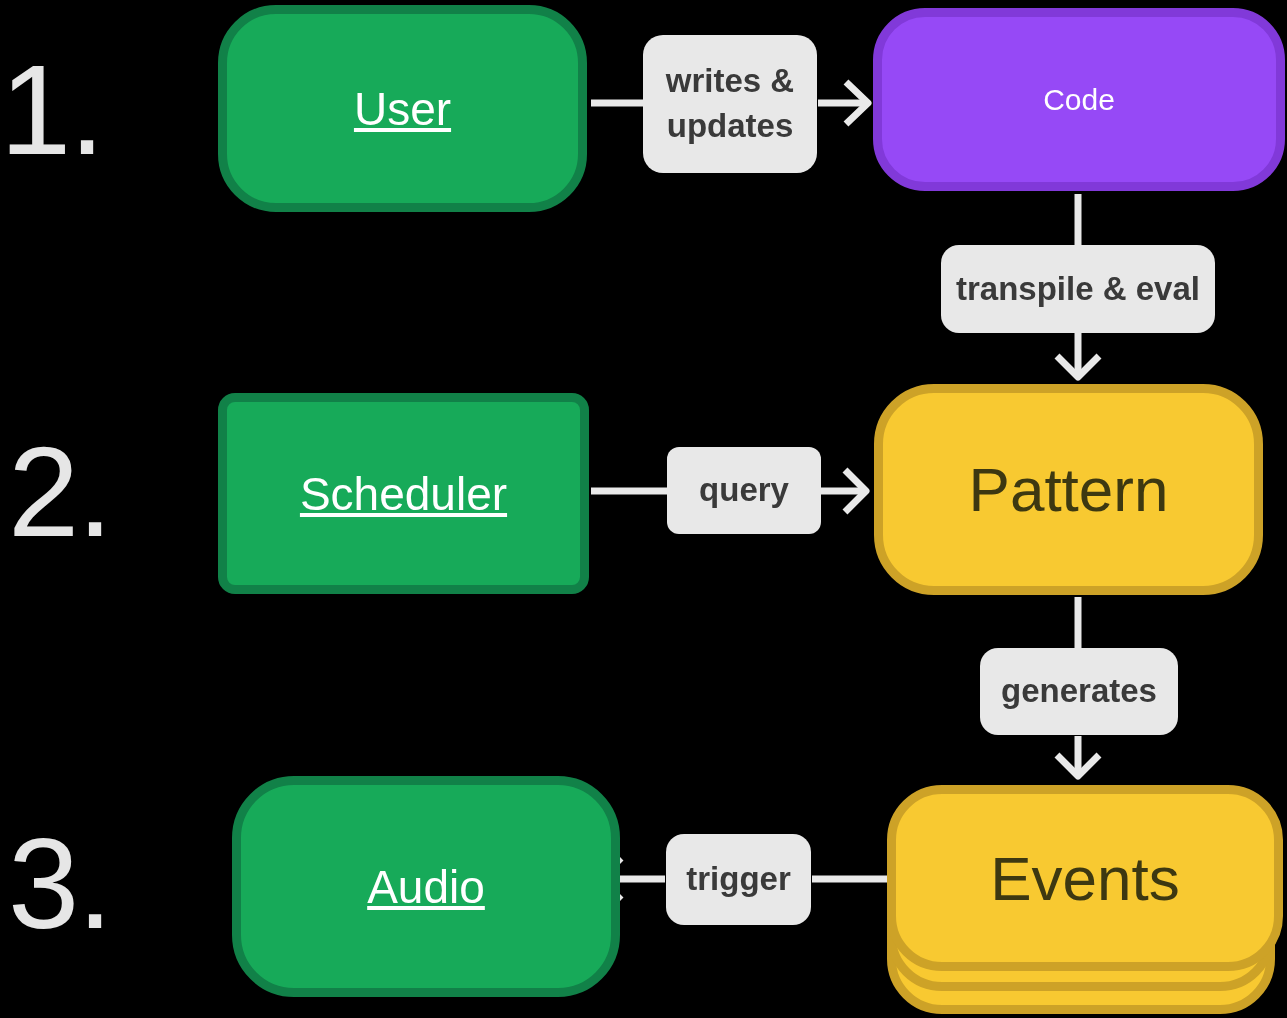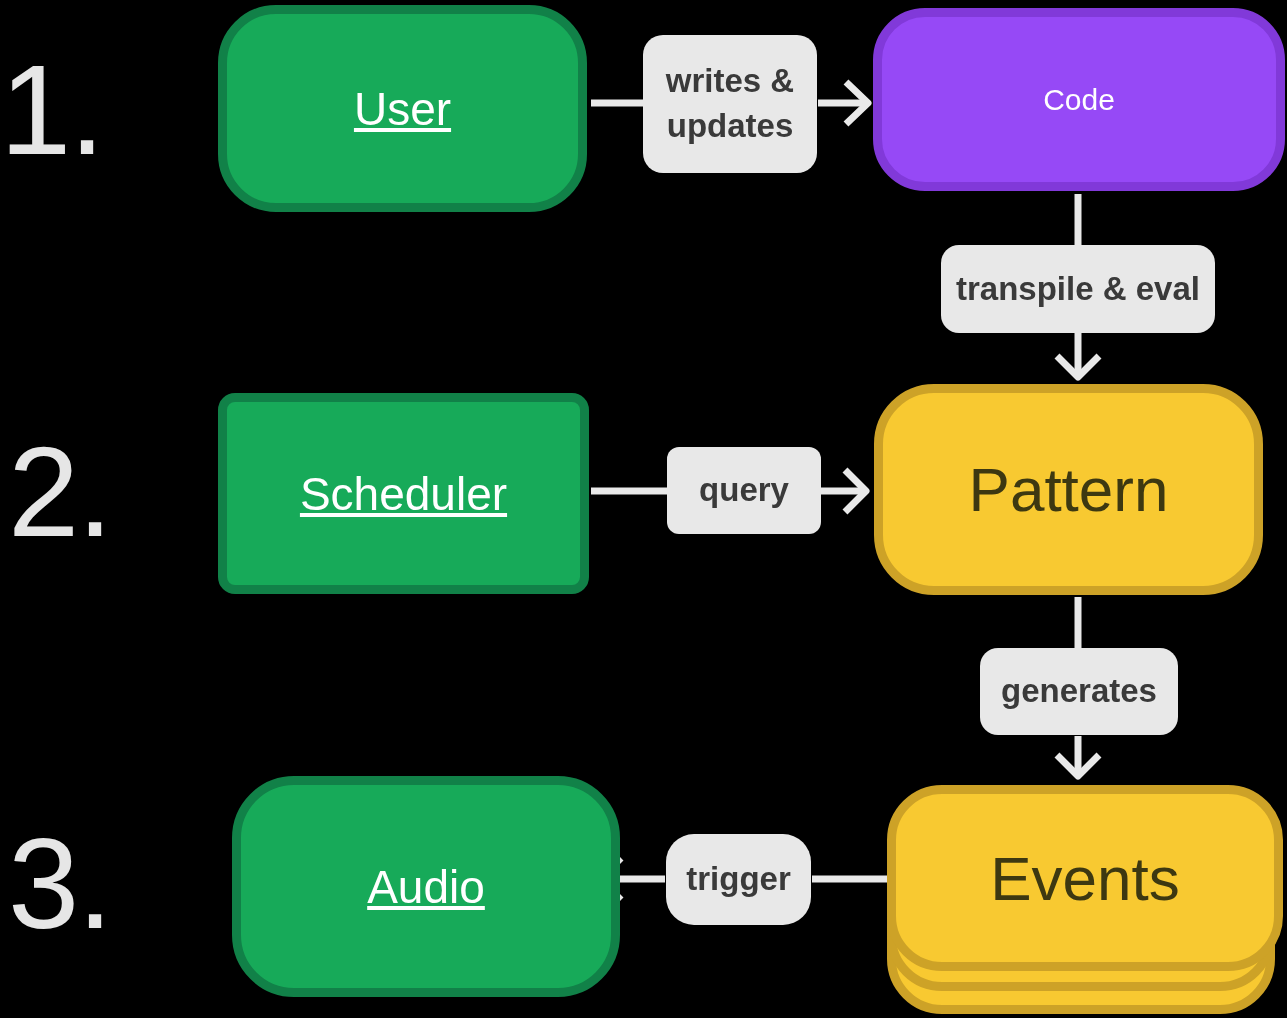--- a/index.html
+++ b/index.html
@@ -111,13 +111,13 @@
 <div class="node node--yellow" style="left:887px;top:785px;width:396px;height:186px;border-radius:55px;z-index:3;">Events</div>
 
 <div class="edge-label" style="left:643px;top:35px;width:174px;height:138px;">writes &amp; updates</div>
 
 <div class="edge-label" style="left:941px;top:245px;width:274px;height:88px;border-radius:18px;">transpile &amp; eval</div>
 
 <div class="edge-label" style="left:667px;top:447px;width:154px;height:87px;border-radius:12px;">query</div>
 
 <div class="edge-label" style="left:980px;top:648px;width:198px;height:87px;border-radius:18px;">generates</div>
 
-<div class="edge-label" style="left:666px;top:834px;width:145px;height:91px;border-radius:28px;">trigger</div>
+<div class="edge-label" style="left:666px;top:834px;width:145px;height:91px;border-radius:18px;">trigger</div>
 
 </body></html>

